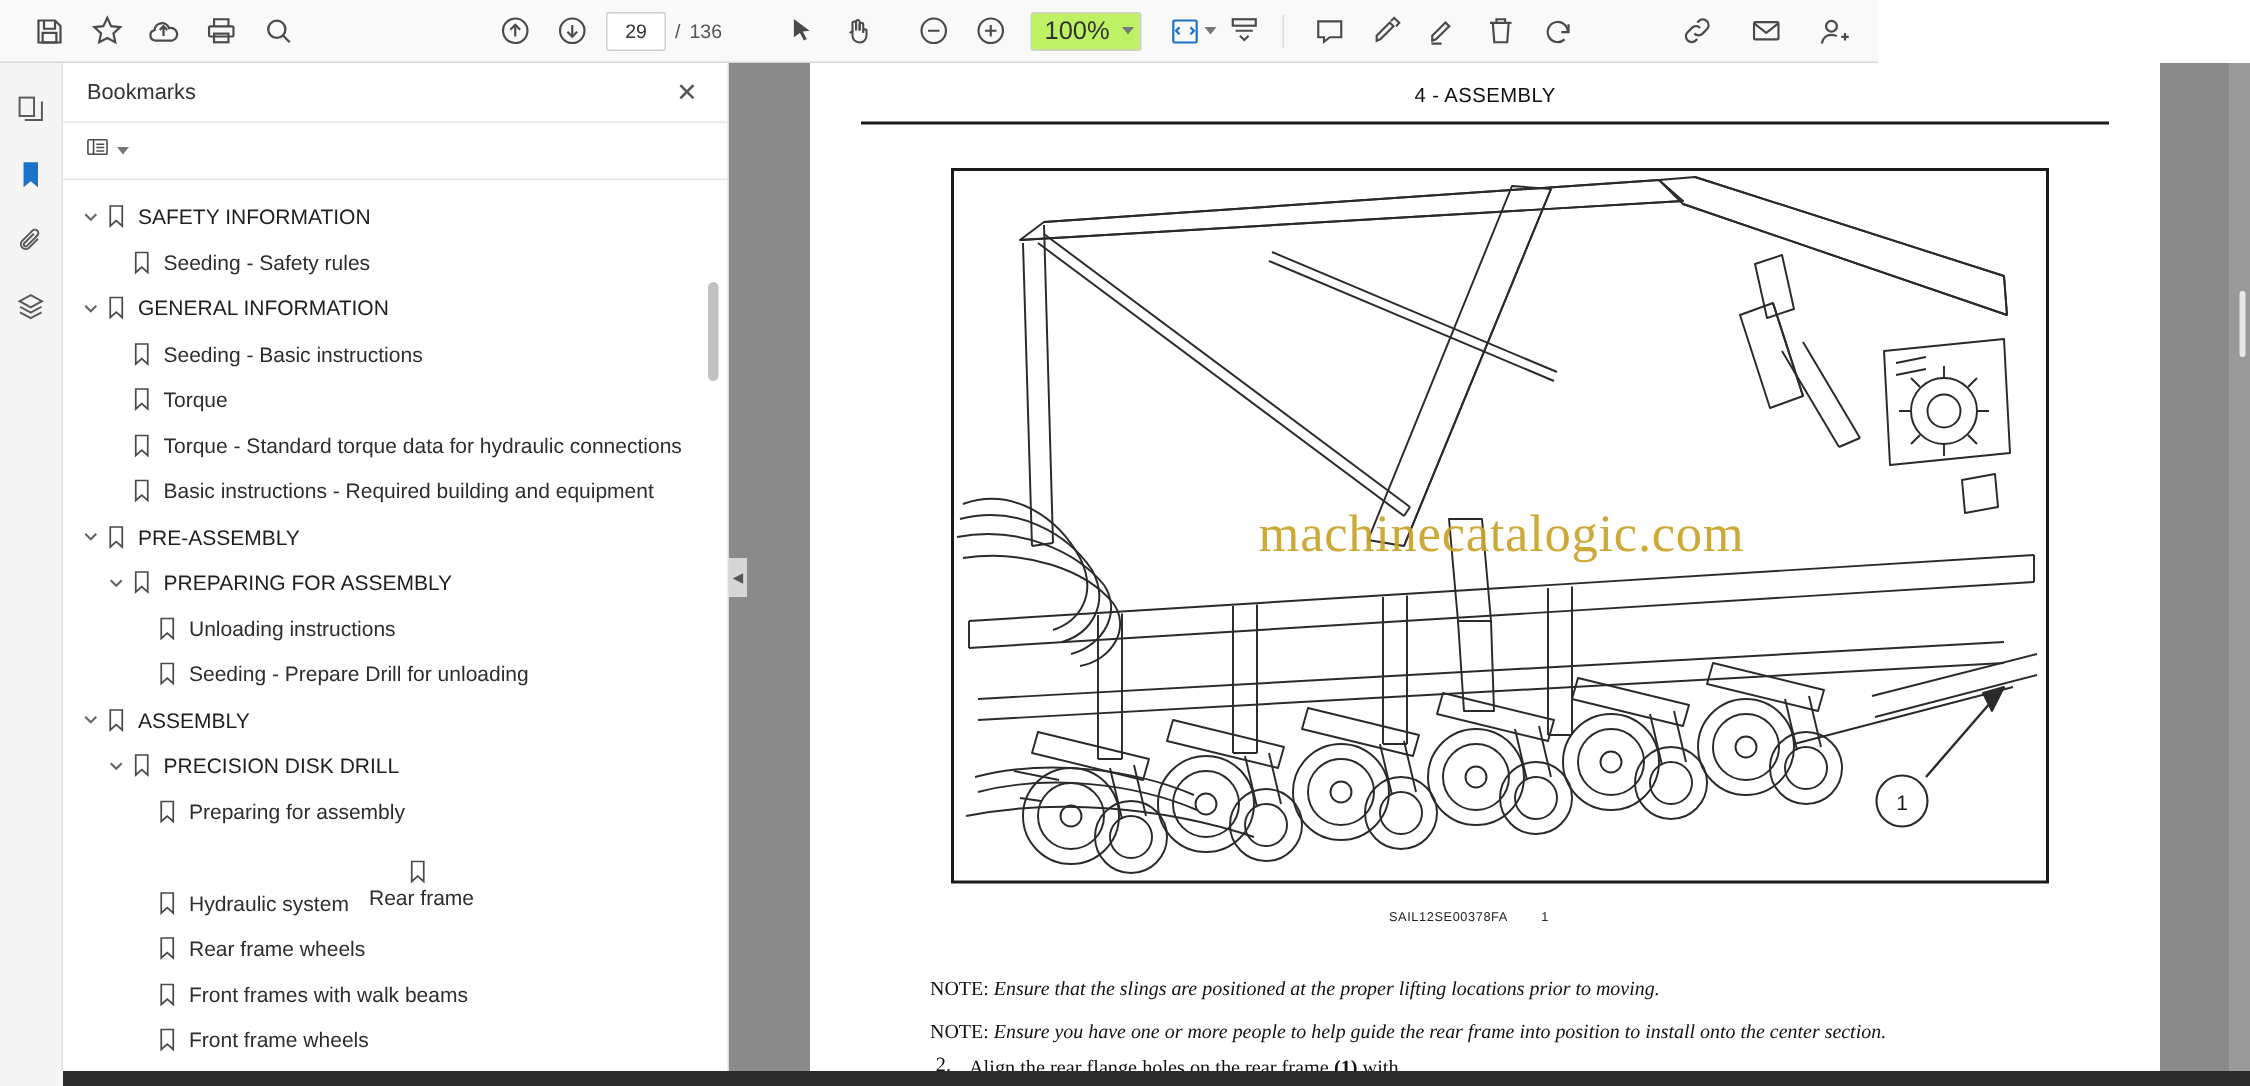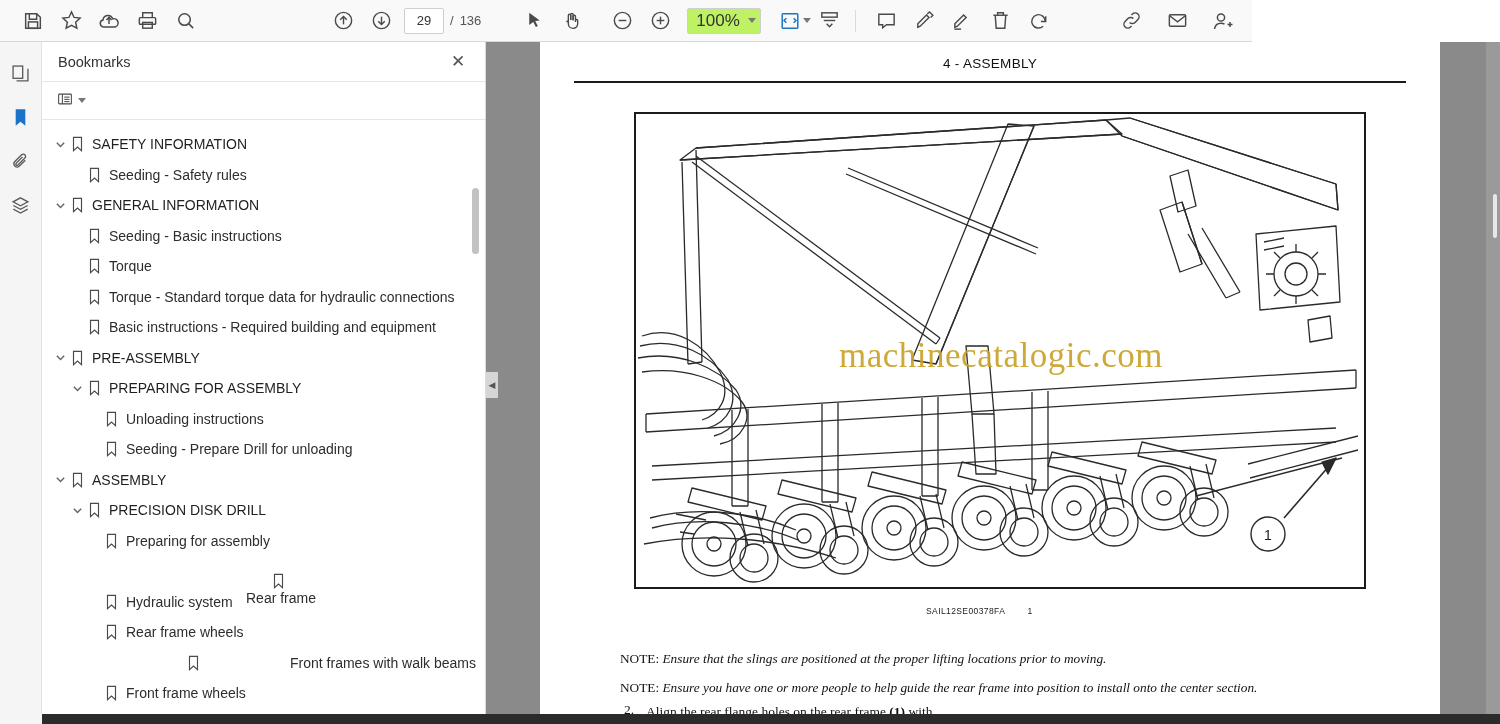--- a/index.html
+++ b/index.html
@@ -717,21 +717,21 @@
         </div>
         <div class="bm-row" style="padding-left: 44px;">
           <span class="twisty empty"></span>
           <span class="bm-ic">
             <svg width="13" height="16" viewBox="0 0 14 18" fill="none" stroke="currentColor" stroke-width="1.3">
               <path d="M2.5 1.5h9v15l-4.5-4-4.5 4z"></path>
             </svg>
           </span>
           <span class="bm-label">Rear frame wheels</span>
         </div>
-        <div class="bm-row" style="padding-left: 44px; justify-content: space-between;">
+        <div class="bm-row" style="padding-left: 44px;">
           <span class="twisty empty"></span>
           <span class="bm-ic">
             <svg width="13" height="16" viewBox="0 0 14 18" fill="none" stroke="currentColor" stroke-width="1.3">
               <path d="M2.5 1.5h9v15l-4.5-4-4.5 4z"></path>
             </svg>
           </span>
           <span class="bm-label">Front frames with walk beams</span>
         </div>
         <div class="bm-row" style="padding-left: 44px;">
           <span class="twisty empty"></span>

